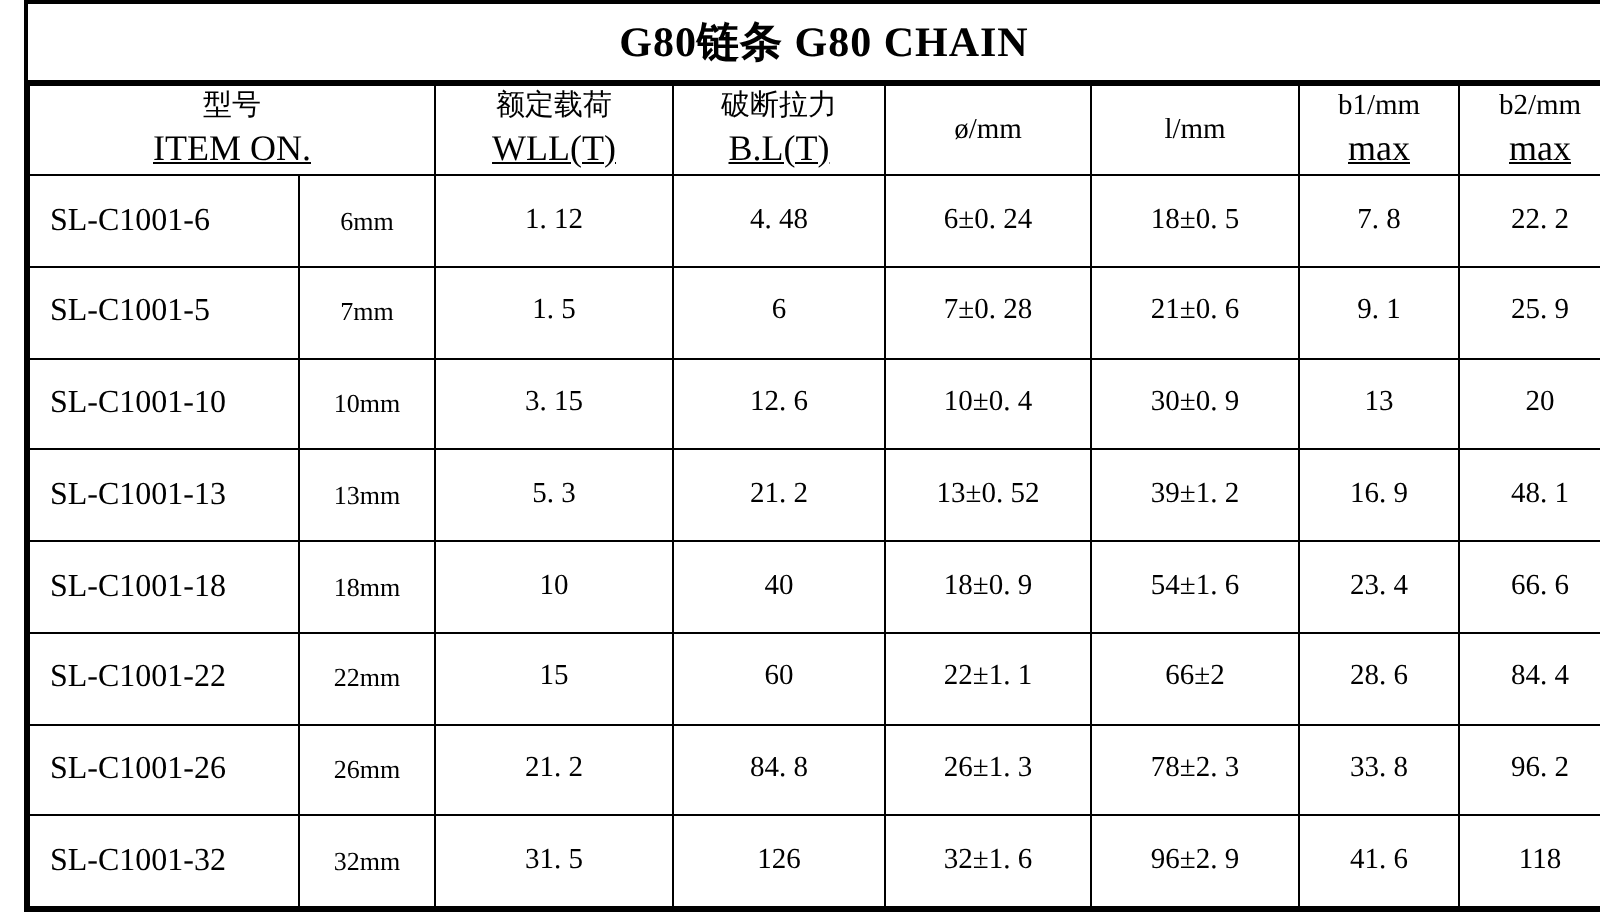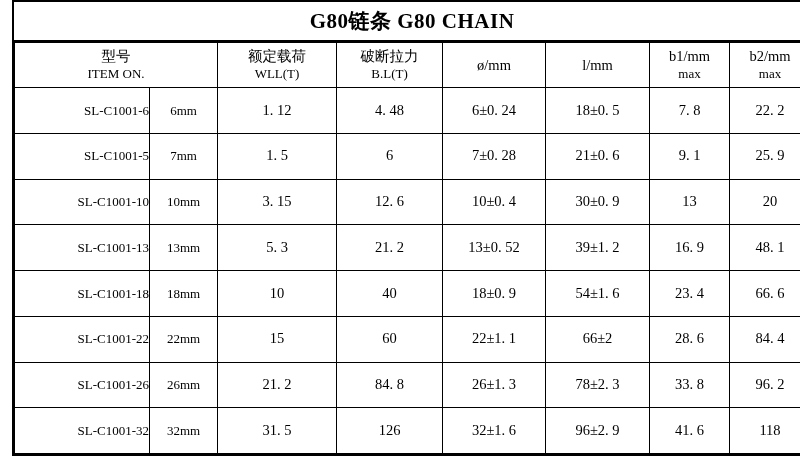--- a/index.html
+++ b/index.html
@@ -57,28 +57,28 @@
     font-weight: normal;
   }
   .hdr-two-line {
     display: flex;
     flex-direction: column;
     align-items: center;
     justify-content: center;
     line-height: 1.3;
   }
   .hdr-l1 { font-size: 14.5px; }
-  .hdr-l2 { font-size: 13px; }
+  .hdr-l2 { font-size: 18px; text-decoration: underline; }
   tbody td {
     height: 33px;
   }
   .col-item {
-    text-align: right;
+    text-align: left;
     padding-left: 10px;
-    font-size: 13px;
+    font-size: 16px;
   }
   .col-size {
     font-size: 13px;
   }
   
   col.c0 { width: 135px; }
   col.c1 { width: 68px; }
   col.c2 { width: 119px; }
   col.c3 { width: 106px; }
   col.c4 { width: 103px; }

